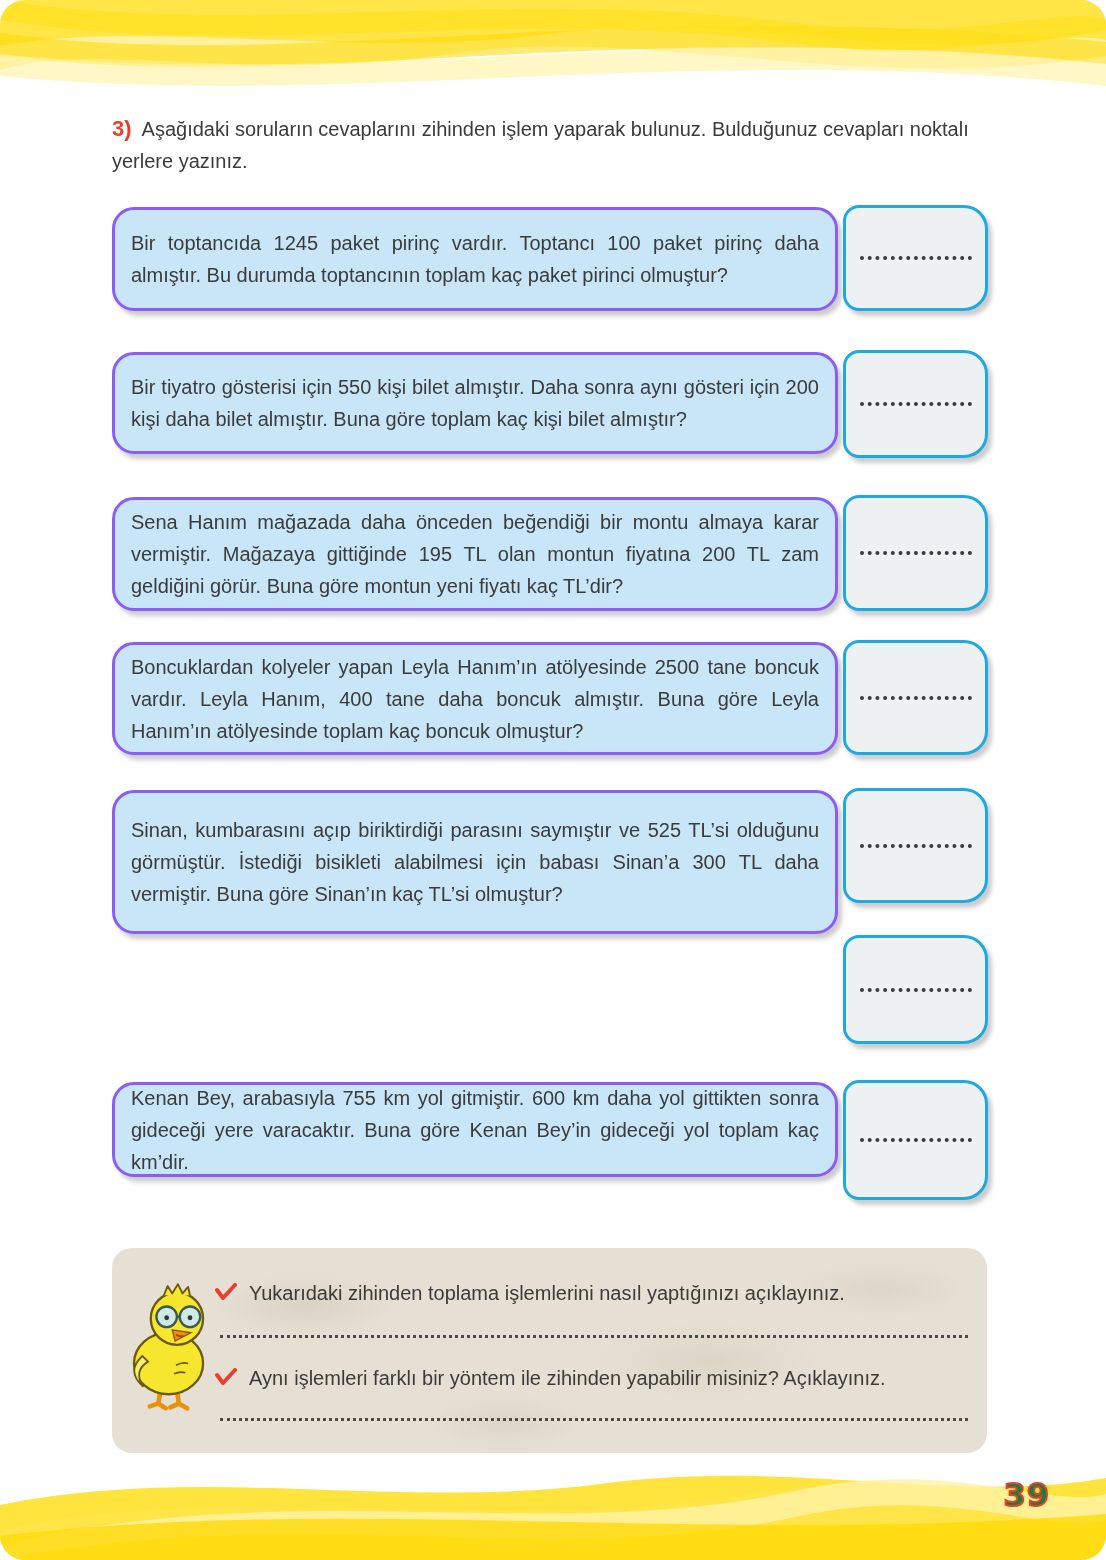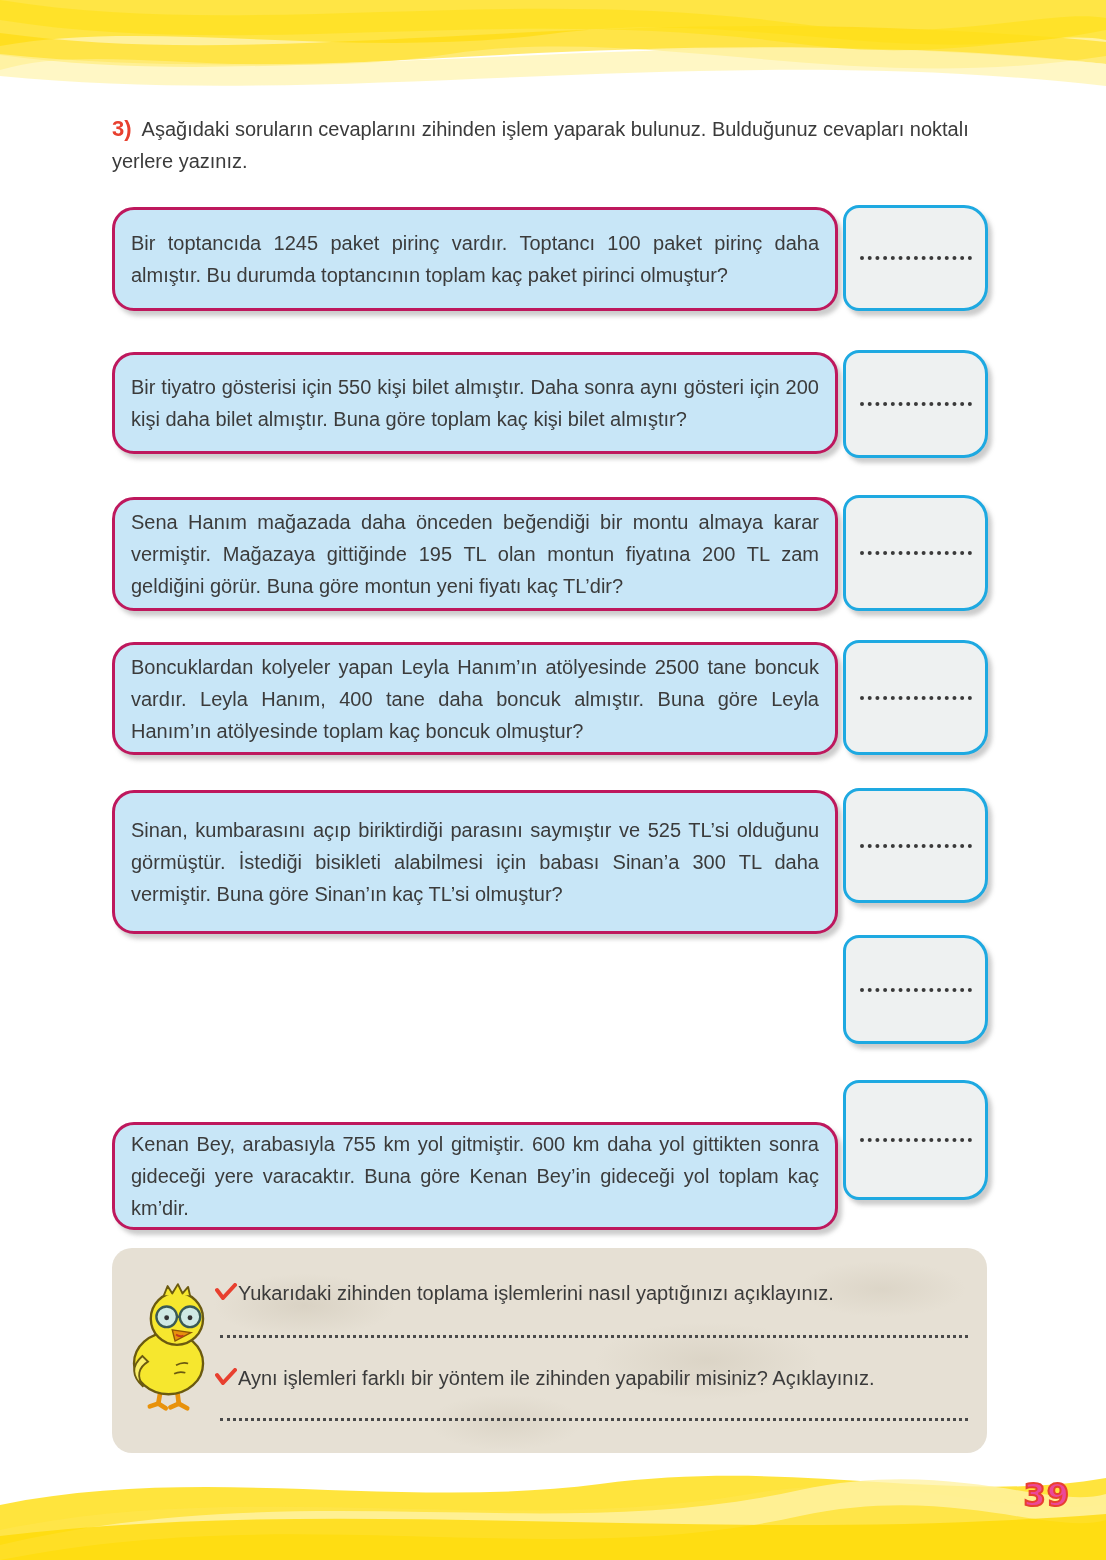--- a/index.html
+++ b/index.html
@@ -1,29 +1,29 @@
 <!DOCTYPE html>
 <html lang="tr"><head>
 <meta charset="utf-8">
 <style>
   html,body{margin:0;padding:0;background:#ffffff;}
   .page{
     position:relative;width:1106px;height:1560px;overflow:hidden;background:#ffffff;
-    font-family:"Liberation Sans","DejaVu Sans",sans-serif;color:#3b3b3b;
+    font-family:"Liberation Sans","DejaVu Sans",sans-serif;color:#3b3b3b;border-radius:25px;
   }
   
   .wave-top{position:absolute;top:0;left:0;width:1106px;height:110px;}
   .wave-bottom{position:absolute;bottom:0;left:0;width:1106px;height:110px;}
   
   .header{position:absolute;left:112px;top:112px;width:886px;font-size:20px;line-height:1.55;}
   .header .qnum{color:#e8402f;font-weight:bold;font-size:22px;margin-right:10px;}
   
   .qbox{
     position:absolute;left:112px;width:726px;box-sizing:border-box;
-    background:#c8e6f7;border:3px solid #be185d;border-radius:22px;
+    background:#c8e6f7;border:3px solid #8b5cf6;border-radius:22px;
     display:flex;align-items:center;
     box-shadow:4px 5px 4px rgba(110,110,110,0.35);
   }
   .qtext{width:100%;padding:0 16px;font-size:20px;line-height:1.6;text-align:justify;}
   .abox{
     position:absolute;left:843px;width:145px;box-sizing:border-box;
     background:#eef1f1;border:3px solid #1ea9e1;border-radius:16px 24px 24px 16px;
     display:flex;align-items:center;justify-content:center;
     box-shadow:4px 5px 4px rgba(110,110,110,0.35);
   }
@@ -32,28 +32,28 @@
   .panel{
     position:absolute;left:112px;top:1248px;width:875px;height:205px;box-sizing:border-box;
     background-color:#e6e0d4;border-radius:20px;
     background-image:
       radial-gradient(ellipse 130px 45px at 22% 28%, rgba(185,175,155,.28), transparent 70%),
       radial-gradient(ellipse 160px 55px at 68% 55%, rgba(185,175,155,.24), transparent 70%),
       radial-gradient(ellipse 110px 40px at 45% 85%, rgba(185,175,155,.22), transparent 70%),
       radial-gradient(ellipse 120px 40px at 88% 20%, rgba(185,175,155,.22), transparent 70%);
   }
   .chick{position:absolute;left:8px;top:32px;}
-  .prompt{position:absolute;left:103px;display:flex;align-items:flex-start;gap:1px;font-size:20px;line-height:1.35;width:755px;}
+  .prompt{position:absolute;left:103px;display:flex;align-items:flex-start;gap:12px;font-size:20px;line-height:1.35;width:755px;}
   .prompt .chk{flex:0 0 auto;margin-top:3px;}
   .pline{position:absolute;left:108px;width:748px;height:0;border-bottom:3px dotted #4a4a4a;}
   
   .pagenum{
-    position:absolute;right:36px;top:1476px;
+    position:absolute;right:56px;top:1476px;
     font-size:32px;font-weight:bold;letter-spacing:1px;
-    color:#ec4899;-webkit-text-stroke:2px #e8402f;
+    color:#15803d;-webkit-text-stroke:2px #e8402f;
     font-family:"DejaVu Sans",sans-serif;
   }
 </style>
 </head>
 <body>
 
 <div class="page">
 
   <svg class="wave-top" viewBox="0 0 1106 110" preserveAspectRatio="none">
     <path d="M0,0 H1106 V30 C900,72 750,8 550,34 C350,60 150,18 0,46 Z" fill="#ffdf1b" opacity="0.85"></path>
@@ -99,21 +99,21 @@
     <div class="qtext">Sinan, kumbarasını açıp biriktirdiği parasını saymıştır ve 525 TL’si olduğunu görmüştür. İstediği bisikleti alabilmesi için babası Sinan’a 300 TL daha vermiştir. Buna göre Sinan’ın kaç TL’si olmuştur?</div>
   </div>
   <div class="abox" style="top:788px;height:115px;">
     <div class="adots"></div>
   </div>
 
   <div class="abox" style="top:935px;height:109px;">
     <div class="adots"></div>
   </div>
 
-  <div class="qbox" style="top:1082px;height:108px;margin-top:40px;">
+  <div class="qbox" style="top:1082px;height:95px;">
     <div class="qtext">Kenan Bey, arabasıyla 755 km yol gitmiştir. 600 km daha yol gittikten sonra gideceği yere varacaktır. Buna göre Kenan Bey’in gideceği yol toplam kaç km’dir.</div>
   </div>
   <div class="abox" style="top:1080px;height:120px;">
     <div class="adots"></div>
   </div>
 
   <div class="panel">
     <svg class="chick" width="112" height="138" viewBox="0 0 120 145">
 
       <path d="M44,114 L41,131 M61,115 L63,131" stroke="#e8920c" stroke-width="5" fill="none" stroke-linecap="round"></path>

